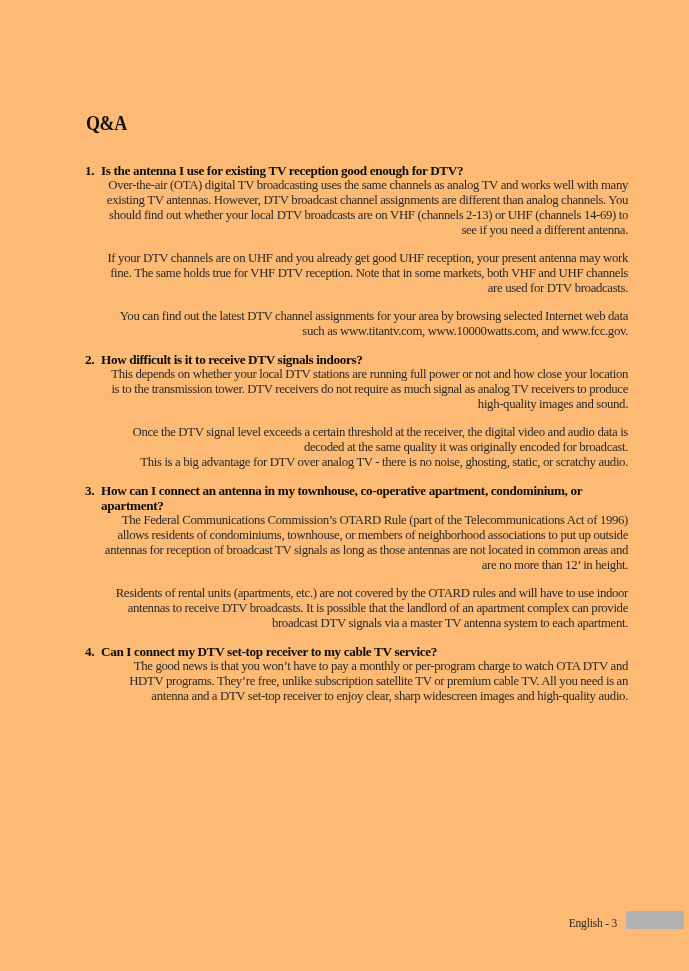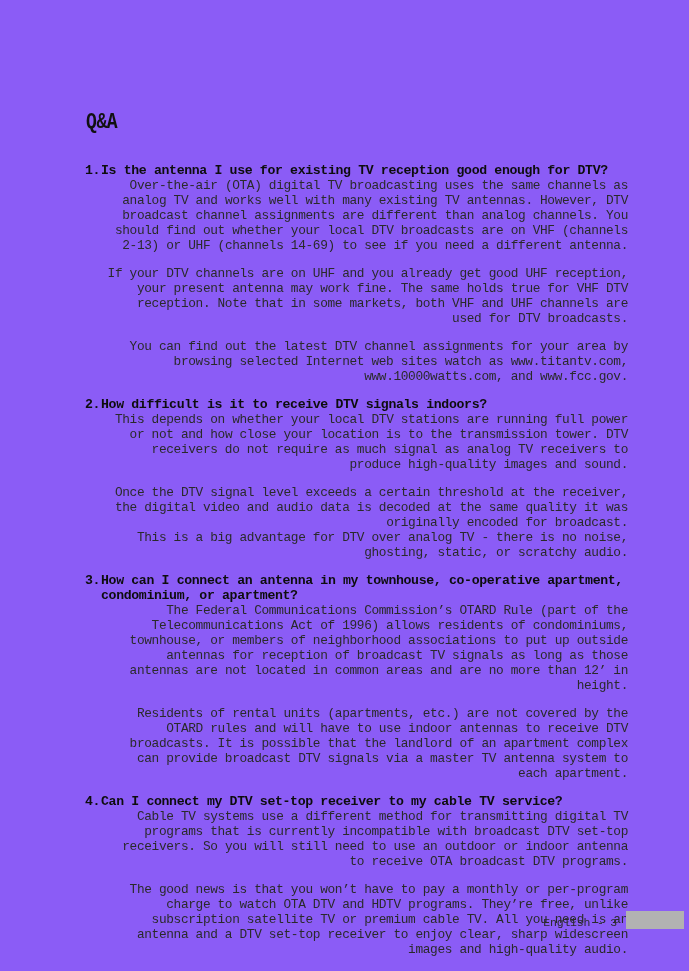--- a/index.html
+++ b/index.html
@@ -4,22 +4,22 @@
 <style>
   html, body {
     margin: 0;
     padding: 0;
     background: #ffffff;
   }
   .page {
     position: relative;
     width: 689px;
     height: 971px;
-    background: #8b5cf6;
-    font-family: Liberation Mono, monospace;
+    background: #fdba74;
+    font-family: Liberation Serif, serif;
     color: #1c1c1c;
     overflow: hidden;
   }
   .page-title {
     position: absolute;
     left: 86px;
     top: 110px;
     margin: 0;
     font-size: 22px;
     font-weight: bold;
@@ -100,21 +100,21 @@
   <div class="qa-list">
 
     <div class="qa">
       <div class="q-head">
         <span class="q-num">1.</span>
         <span class="q-text">Is the antenna I use for existing TV reception good enough for DTV?</span>
       </div>
       <div class="q-body">
         <p>Over-the-air (OTA) digital TV broadcasting uses the same channels as analog TV and works well with many existing TV antennas. However, DTV broadcast channel assignments are different than analog channels. You should find out whether your local DTV broadcasts are on VHF (channels 2-13) or UHF (channels 14-69) to see if you need a different antenna.</p>
         <p>If your DTV channels are on UHF and you already get good UHF reception, your present antenna may work fine. The same holds true for VHF DTV reception. Note that in some markets, both VHF and UHF channels are used for DTV broadcasts.</p>
-        <p>You can find out the latest DTV channel assignments for your area by browsing selected Internet web sites watch as www.titantv.com, www.10000watts.com, and www.fcc.gov.</p>
+        <p>You can find out the latest DTV channel assignments for your area by browsing selected Internet web data such as www.titantv.com, www.10000watts.com, and www.fcc.gov.</p>
       </div>
     </div>
 
     <div class="qa">
       <div class="q-head">
         <span class="q-num">2.</span>
         <span class="q-text">How difficult is it to receive DTV signals indoors?</span>
       </div>
       <div class="q-body">
         <p>This depends on whether your local DTV stations are running full power or not and how close your location is to the transmission tower. DTV receivers do not require as much signal as analog TV receivers to produce high-quality images and sound.</p>
@@ -133,21 +133,20 @@
         <p>Residents of rental units (apartments, etc.) are not covered by the OTARD rules and will have to use indoor antennas to receive DTV broadcasts. It is possible that the landlord of an apartment complex can provide broadcast DTV signals via a master TV antenna system to each apartment.</p>
       </div>
     </div>
 
     <div class="qa">
       <div class="q-head">
         <span class="q-num">4.</span>
         <span class="q-text">Can I connect my DTV set-top receiver to my cable TV service?</span>
       </div>
       <div class="q-body">
-        <p>Cable TV systems use a different method for transmitting digital TV programs that is currently incompatible with broadcast DTV set-top receivers. So you will still need to use an outdoor or indoor antenna to receive OTA broadcast DTV programs.</p>
         <p>The good news is that you won’t have to pay a monthly or per-program charge to watch OTA DTV and HDTV programs. They’re free, unlike subscription satellite TV or premium cable TV. All you need is an antenna and a DTV set-top receiver to enjoy clear, sharp widescreen images and high-quality audio.</p>
       </div>
     </div>
 
   </div>
 
   <div class="footer">
     <span class="footer-label">English - 3</span>
     <span class="footer-bar" style="background: rgb(178, 178, 178);"></span>
   </div>

